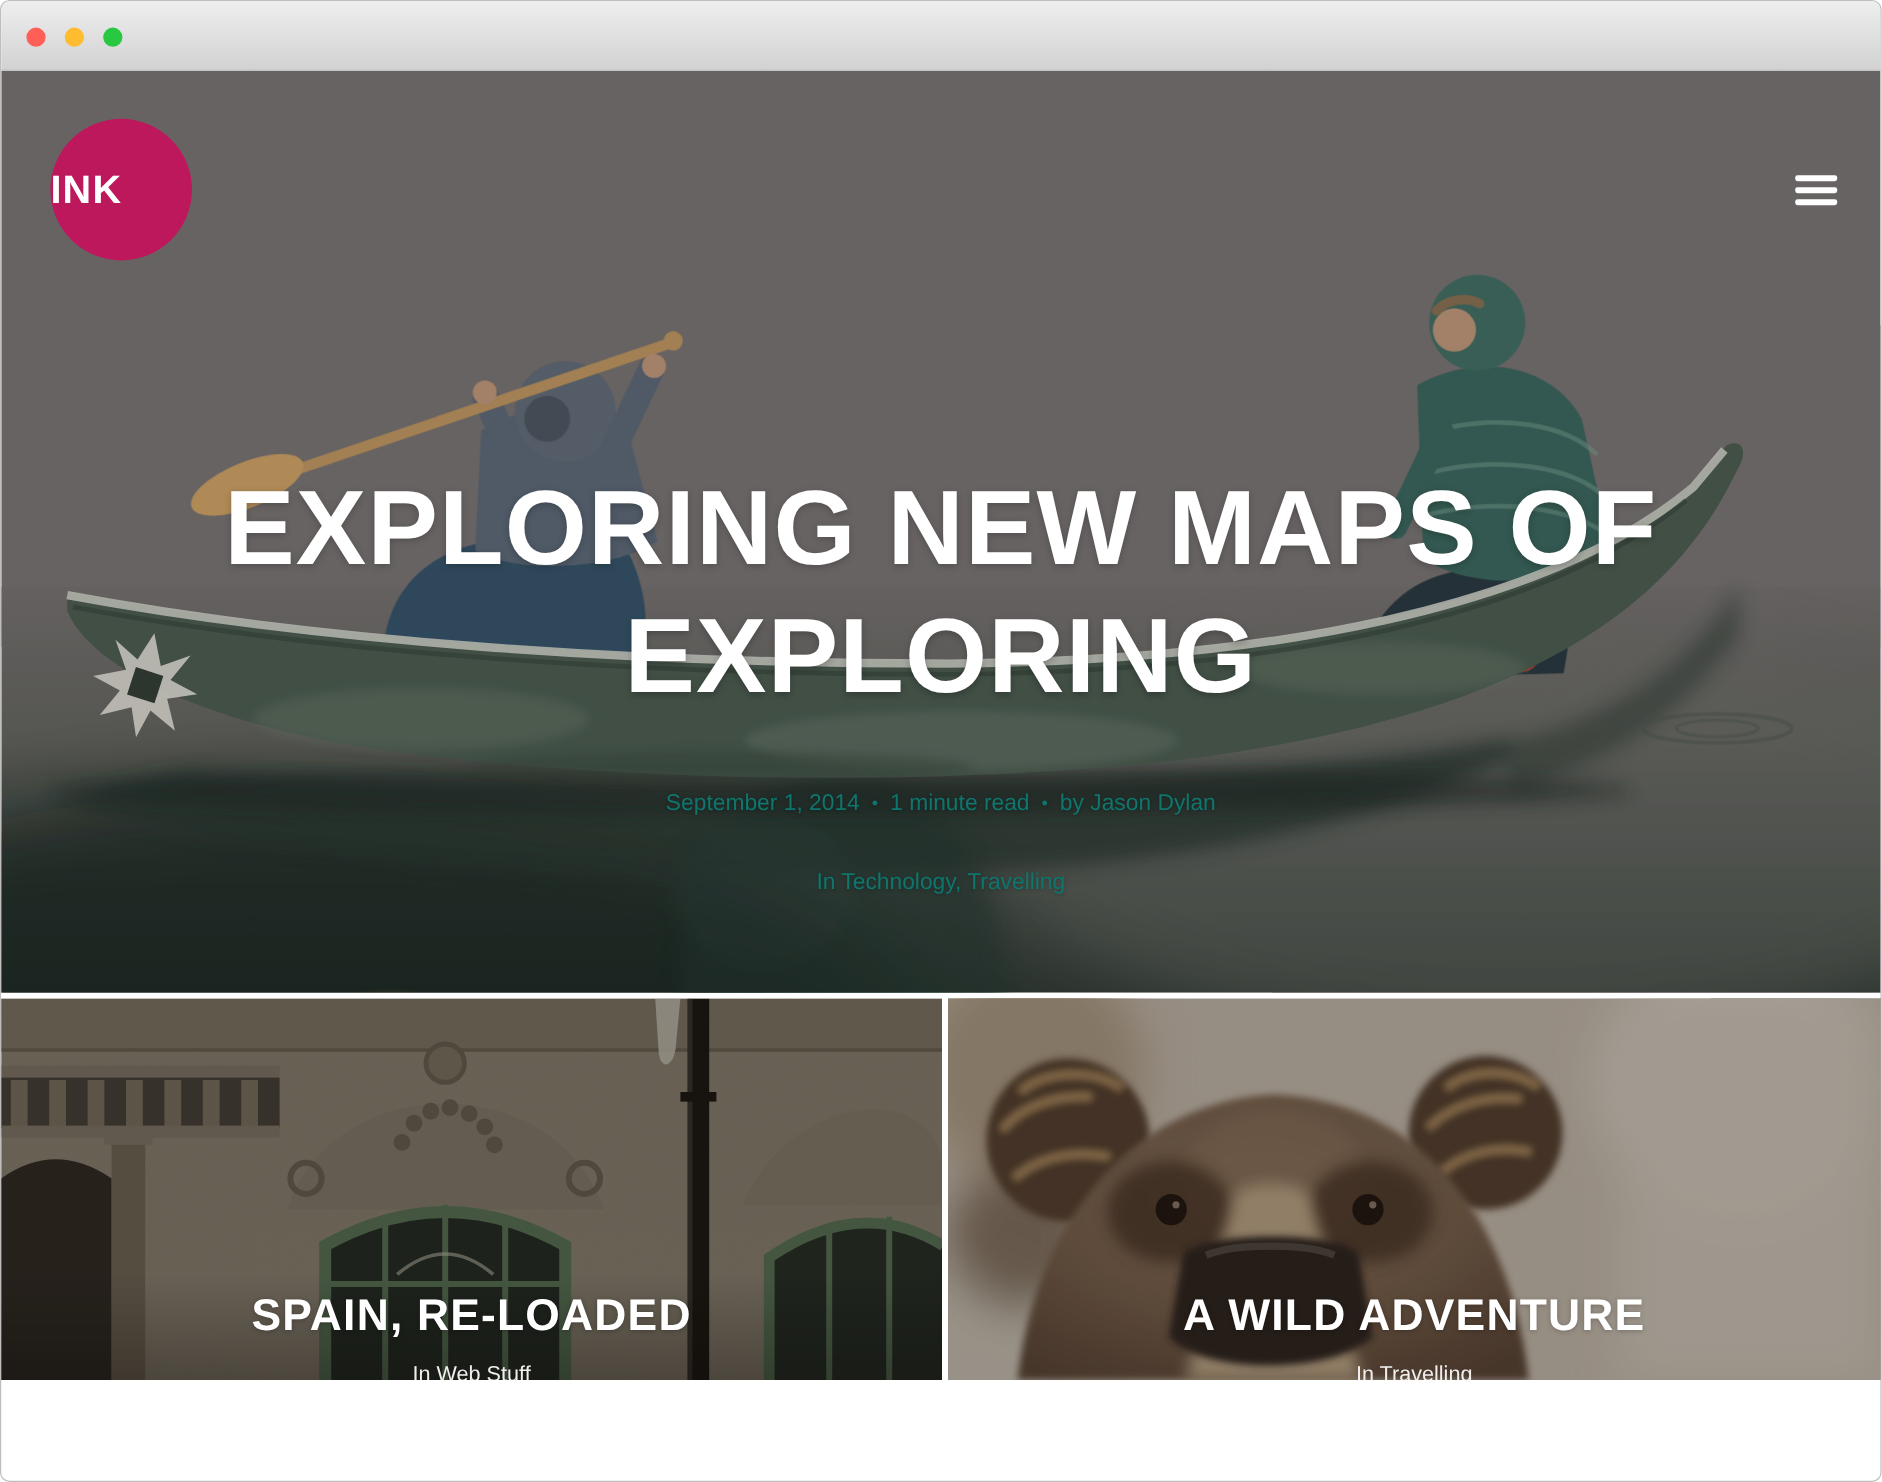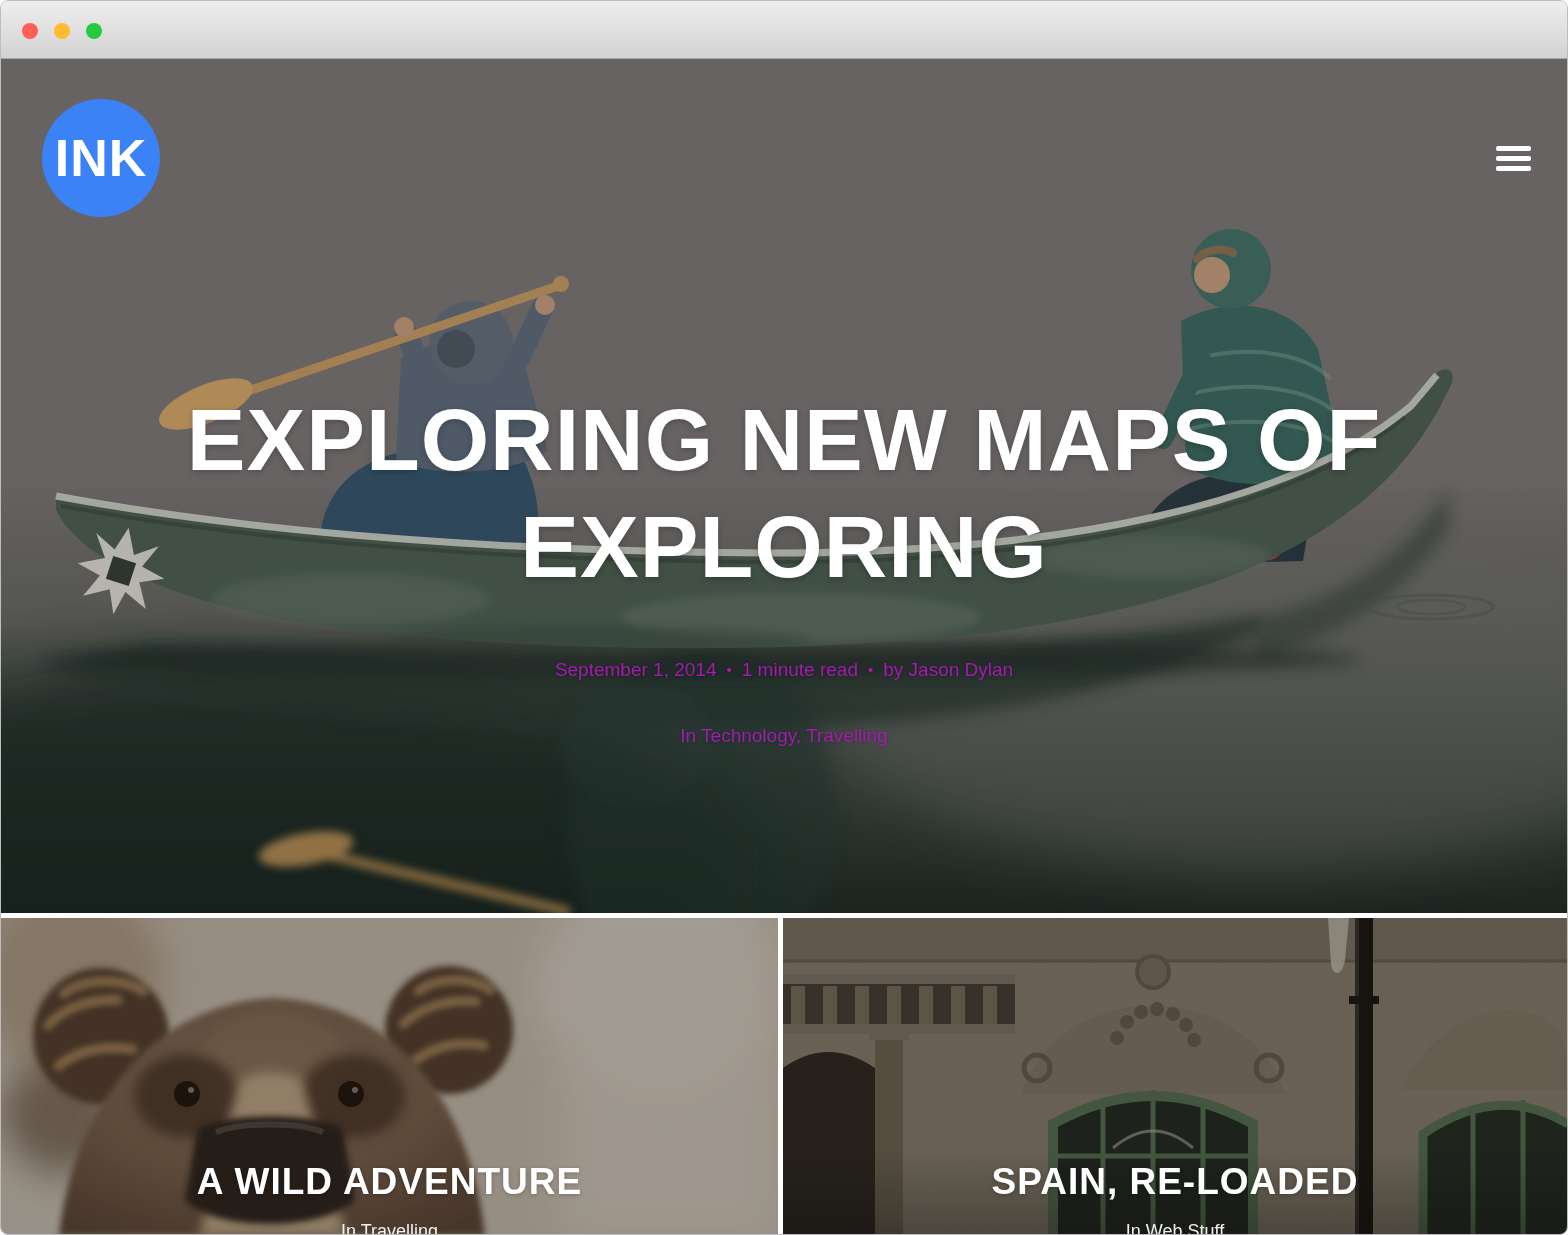--- a/index.html
+++ b/index.html
@@ -7,33 +7,33 @@
   .window{position:absolute;inset:0;border:1px solid #bfbdbd;border-radius:8px;overflow:hidden;background:#fff;box-sizing:border-box;}
   
   .titlebar{height:57px;background:linear-gradient(#eeeeee,#d2d2d2);border-bottom:1px solid #a9a6a6;position:relative;}
   .traffic{position:absolute;top:22px;left:21px;display:flex;gap:16px;}
   .dot{width:16px;height:16px;border-radius:50%;}
   .dot.red{background:#ff5f57;}
   .dot.yellow{background:#febc2e;}
   .dot.green{background:#28c840;}
   
   .content{position:relative;background:#fff;}
-  .hero{position:relative;height:854px;overflow:hidden;cursor:pointer;}
+  .hero{position:relative;height:768px;overflow:hidden;cursor:pointer;}
   .hero svg,.card svg{position:absolute;inset:0;display:block;}
   .shade{position:absolute;inset:0;background:rgba(48,44,46,.24);}
   .logo{position:absolute;top:40px;left:41px;width:118px;height:118px;border-radius:50%;
-    background:#3b82f6;color:#fff;display:flex;align-items:center;justify-content:center;
-    font-size:52px;font-weight:bold;letter-spacing:1px;z-index:5;cursor:pointer;}
+    background:#be185d;color:#fff;display:flex;align-items:center;justify-content:flex-start;
+    font-size:33px;font-weight:bold;letter-spacing:1px;z-index:5;cursor:pointer;}
   .burger{position:absolute;top:87px;right:36px;width:35px;z-index:5;cursor:pointer;}
   .burger span{display:block;height:5px;background:#fff;border-radius:2px;margin-bottom:5px;}
   .burger span:last-child{margin-bottom:0;}
   .hero-text{position:absolute;left:0;right:0;top:268px;text-align:center;color:#fff;z-index:3;}
   .hero-title{font-size:88px;line-height:107px;font-weight:bold;letter-spacing:1px;
     text-shadow:0 2px 6px rgba(0,0,0,.22);}
-  .meta{font-size:19px;color:#a21caf;margin-top:44px;text-shadow:0 1px 3px rgba(0,0,0,.25);}
+  .meta{font-size:19px;color:#0f766e;margin-top:44px;text-shadow:0 1px 3px rgba(0,0,0,.25);}
   .meta.cats{}
   .meta .sep{display:inline-block;margin:0 10px;font-size:15px;vertical-align:1px;}
   
   .cards{display:flex;gap:5px;margin-top:5px;height:318px;}
   .card{position:relative;overflow:hidden;cursor:pointer;}
   .card.left{width:785px;}
   .card.right{width:778px;}
   .card-text{position:absolute;left:0;right:0;top:210px;text-align:center;color:#fff;z-index:3;}
   .card-title{font-size:37px;font-weight:bold;letter-spacing:1px;line-height:46px;
     text-shadow:0 1px 4px rgba(0,0,0,.25);}
@@ -161,20 +161,94 @@
           <div>EXPLORING</div>
         </h1>
         <div class="meta">
           <span>September 1, 2014</span><span class="sep">•</span><span>1 minute read</span><span class="sep">•</span><span>by Jason Dylan</span>
         </div>
         <div class="meta cats">In Technology, Travelling</div>
       </div>
     </article>
 
     <div class="cards">
+
+      <article class="card left">
+        <svg viewBox="0 0 785 318" width="785" height="318" preserveAspectRatio="none">
+          <defs>
+            <filter id="grain">
+                <feTurbulence type="fractalNoise" baseFrequency="0.7" numOctaves="2"></feTurbulence>
+              <feColorMatrix type="matrix" values="0 0 0 0 0.20  0 0 0 0 0.17  0 0 0 0 0.13  0 0 0 0.45 0"></feColorMatrix>
+              </filter>
+            <linearGradient id="btmShade" x1="0" y1="0" x2="0" y2="1">
+              <stop offset="0%" stop-color="#000" stop-opacity="0"></stop>
+                <stop offset="100%" stop-color="#000" stop-opacity="0.3"></stop>
+            </linearGradient>
+          </defs>
+          <rect width="785" height="318" fill="#998e7e"></rect>
+          <rect width="785" height="42" fill="#8a7f6f"></rect>
+          <line x1="0" y1="43" x2="785" y2="43" stroke="#6f6555" stroke-width="3"></line>
+          <rect width="785" height="318" filter="url(#grain)" opacity="0.5"></rect>
+
+          <path d="M0,318 L0,150 Q45,118 92,150 L92,318 Z" fill="#2e2822"></path>
+          <rect x="92" y="118" width="28" height="200" fill="#776c5c"></rect>
+          <rect x="86" y="106" width="40" height="16" fill="#8a7f6f"></rect>
+
+          <rect x="0" y="56" width="232" height="10" fill="#8a7f6f"></rect>
+          <rect x="0" y="66" width="232" height="42" fill="#47403a"></rect>
+          <rect x="8" y="68" width="14" height="40" fill="#837767"></rect>
+            <rect x="40" y="68" width="14" height="40" fill="#837767"></rect>
+          <rect x="72" y="68" width="14" height="40" fill="#837767"></rect>
+            <rect x="104" y="68" width="14" height="40" fill="#837767"></rect>
+          <rect x="136" y="68" width="14" height="40" fill="#837767"></rect>
+            <rect x="168" y="68" width="14" height="40" fill="#837767"></rect>
+          <rect x="200" y="68" width="14" height="40" fill="#837767"></rect>
+          <rect x="0" y="106" width="232" height="10" fill="#8a7f6f"></rect>
+
+          <path d="M238,176 C278,58 462,58 502,176 Z" fill="#8f8474"></path>
+          <circle cx="370" cy="54" r="16" fill="#857a6a" stroke="#6f6455" stroke-width="4"></circle>
+          <g fill="#6f6455">
+            <circle cx="334" cy="120" r="7"></circle>
+              <circle cx="344" cy="104" r="7"></circle>
+              <circle cx="358" cy="94" r="7"></circle>
+            <circle cx="374" cy="91" r="7"></circle>
+              <circle cx="390" cy="96" r="7"></circle>
+              <circle cx="403" cy="107" r="7"></circle>
+            <circle cx="411" cy="122" r="7"></circle>
+          </g>
+          <circle cx="254" cy="150" r="13" fill="none" stroke="#6f6455" stroke-width="5"></circle>
+          <circle cx="486" cy="150" r="13" fill="none" stroke="#6f6455" stroke-width="5"></circle>
+
+          <path d="M270,318 L270,206 Q370,150 470,206 L470,318 Z" fill="#212a23"></path>
+          <path d="M270,318 L270,206 Q370,150 470,206 L470,318" fill="none" stroke="#5d7b5c" stroke-width="10"></path>
+          <line x1="320" y1="185" x2="320" y2="318" stroke="#5d7b5c" stroke-width="5"></line>
+          <line x1="370" y1="172" x2="370" y2="318" stroke="#5d7b5c" stroke-width="5"></line>
+          <line x1="420" y1="185" x2="420" y2="318" stroke="#5d7b5c" stroke-width="5"></line>
+          <line x1="272" y1="238" x2="468" y2="238" stroke="#5d7b5c" stroke-width="5"></line>
+          <path d="M330,230 Q370,196 410,230" fill="none" stroke="#cfc9ba" stroke-width="3" opacity="0.6"></path>
+
+          <path d="M618,172 C658,76 785,66 785,148 L785,172 Z" fill="#8f8474" opacity="0.9"></path>
+          <path d="M640,318 L640,216 Q716,164 785,206 L785,318 Z" fill="#232c25"></path>
+          <path d="M640,318 L640,216 Q716,164 785,206" fill="none" stroke="#5d7b5c" stroke-width="9"></path>
+          <line x1="690" y1="190" x2="690" y2="318" stroke="#5d7b5c" stroke-width="5"></line>
+          <line x1="740" y1="182" x2="740" y2="318" stroke="#5d7b5c" stroke-width="5"></line>
+
+          <path d="M545,0 L566,0 L562,42 C560,57 550,60 548,46 Z" fill="#d8d2c6" opacity="0.85"></path>
+          <rect x="572" y="0" width="18" height="318" fill="#17130f"></rect>
+          <rect x="572" y="0" width="4" height="318" fill="#4b463e" opacity="0.6"></rect>
+          <rect x="566" y="78" width="30" height="8" fill="#17130f"></rect>
+          <rect y="230" width="785" height="88" fill="url(#btmShade)"></rect>
+        </svg>
+        <div class="shade" style="background:rgba(25,21,18,.36)"></div>
+        <div class="card-text">
+          <h2 class="card-title">SPAIN, RE-LOADED</h2>
+
+        </div>
+        <div class="card-cats">In Web Stuff</div>
+      </article>
 
       <article class="card right">
         <svg viewBox="0 0 778 318" width="778" height="318" preserveAspectRatio="none">
           <defs>
             <radialGradient id="bearG" cx="48%" cy="35%" r="75%">
               <stop offset="0%" stop-color="#8f7660"></stop>
                 <stop offset="55%" stop-color="#7a624d"></stop>
                 <stop offset="100%" stop-color="#5a4535"></stop>
             </radialGradient>
             <filter id="bb18" x="-60%" y="-60%" width="220%" height="220%">
@@ -221,89 +295,15 @@
           <path d="M215,214 C240,204 298,204 322,214" stroke="#57504a" stroke-width="6" fill="none" opacity="0.8"></path>
         </svg>
         <div class="shade" style="background:rgba(25,20,16,.3)"></div>
         <div class="card-text">
           <h2 class="card-title">A WILD ADVENTURE</h2>
 
         </div>
         <div class="card-cats">In Travelling</div>
       </article>
 
-      <article class="card left">
-        <svg viewBox="0 0 785 318" width="785" height="318" preserveAspectRatio="none">
-          <defs>
-            <filter id="grain">
-                <feTurbulence type="fractalNoise" baseFrequency="0.7" numOctaves="2"></feTurbulence>
-              <feColorMatrix type="matrix" values="0 0 0 0 0.20  0 0 0 0 0.17  0 0 0 0 0.13  0 0 0 0.45 0"></feColorMatrix>
-              </filter>
-            <linearGradient id="btmShade" x1="0" y1="0" x2="0" y2="1">
-              <stop offset="0%" stop-color="#000" stop-opacity="0"></stop>
-                <stop offset="100%" stop-color="#000" stop-opacity="0.3"></stop>
-            </linearGradient>
-          </defs>
-          <rect width="785" height="318" fill="#998e7e"></rect>
-          <rect width="785" height="42" fill="#8a7f6f"></rect>
-          <line x1="0" y1="43" x2="785" y2="43" stroke="#6f6555" stroke-width="3"></line>
-          <rect width="785" height="318" filter="url(#grain)" opacity="0.5"></rect>
-
-          <path d="M0,318 L0,150 Q45,118 92,150 L92,318 Z" fill="#2e2822"></path>
-          <rect x="92" y="118" width="28" height="200" fill="#776c5c"></rect>
-          <rect x="86" y="106" width="40" height="16" fill="#8a7f6f"></rect>
-
-          <rect x="0" y="56" width="232" height="10" fill="#8a7f6f"></rect>
-          <rect x="0" y="66" width="232" height="42" fill="#47403a"></rect>
-          <rect x="8" y="68" width="14" height="40" fill="#837767"></rect>
-            <rect x="40" y="68" width="14" height="40" fill="#837767"></rect>
-          <rect x="72" y="68" width="14" height="40" fill="#837767"></rect>
-            <rect x="104" y="68" width="14" height="40" fill="#837767"></rect>
-          <rect x="136" y="68" width="14" height="40" fill="#837767"></rect>
-            <rect x="168" y="68" width="14" height="40" fill="#837767"></rect>
-          <rect x="200" y="68" width="14" height="40" fill="#837767"></rect>
-          <rect x="0" y="106" width="232" height="10" fill="#8a7f6f"></rect>
-
-          <path d="M238,176 C278,58 462,58 502,176 Z" fill="#8f8474"></path>
-          <circle cx="370" cy="54" r="16" fill="#857a6a" stroke="#6f6455" stroke-width="4"></circle>
-          <g fill="#6f6455">
-            <circle cx="334" cy="120" r="7"></circle>
-              <circle cx="344" cy="104" r="7"></circle>
-              <circle cx="358" cy="94" r="7"></circle>
-            <circle cx="374" cy="91" r="7"></circle>
-              <circle cx="390" cy="96" r="7"></circle>
-              <circle cx="403" cy="107" r="7"></circle>
-            <circle cx="411" cy="122" r="7"></circle>
-          </g>
-          <circle cx="254" cy="150" r="13" fill="none" stroke="#6f6455" stroke-width="5"></circle>
-          <circle cx="486" cy="150" r="13" fill="none" stroke="#6f6455" stroke-width="5"></circle>
-
-          <path d="M270,318 L270,206 Q370,150 470,206 L470,318 Z" fill="#212a23"></path>
-          <path d="M270,318 L270,206 Q370,150 470,206 L470,318" fill="none" stroke="#5d7b5c" stroke-width="10"></path>
-          <line x1="320" y1="185" x2="320" y2="318" stroke="#5d7b5c" stroke-width="5"></line>
-          <line x1="370" y1="172" x2="370" y2="318" stroke="#5d7b5c" stroke-width="5"></line>
-          <line x1="420" y1="185" x2="420" y2="318" stroke="#5d7b5c" stroke-width="5"></line>
-          <line x1="272" y1="238" x2="468" y2="238" stroke="#5d7b5c" stroke-width="5"></line>
-          <path d="M330,230 Q370,196 410,230" fill="none" stroke="#cfc9ba" stroke-width="3" opacity="0.6"></path>
-
-          <path d="M618,172 C658,76 785,66 785,148 L785,172 Z" fill="#8f8474" opacity="0.9"></path>
-          <path d="M640,318 L640,216 Q716,164 785,206 L785,318 Z" fill="#232c25"></path>
-          <path d="M640,318 L640,216 Q716,164 785,206" fill="none" stroke="#5d7b5c" stroke-width="9"></path>
-          <line x1="690" y1="190" x2="690" y2="318" stroke="#5d7b5c" stroke-width="5"></line>
-          <line x1="740" y1="182" x2="740" y2="318" stroke="#5d7b5c" stroke-width="5"></line>
-
-          <path d="M545,0 L566,0 L562,42 C560,57 550,60 548,46 Z" fill="#d8d2c6" opacity="0.85"></path>
-          <rect x="572" y="0" width="18" height="318" fill="#17130f"></rect>
-          <rect x="572" y="0" width="4" height="318" fill="#4b463e" opacity="0.6"></rect>
-          <rect x="566" y="78" width="30" height="8" fill="#17130f"></rect>
-          <rect y="230" width="785" height="88" fill="url(#btmShade)"></rect>
-        </svg>
-        <div class="shade" style="background:rgba(25,21,18,.36)"></div>
-        <div class="card-text">
-          <h2 class="card-title">SPAIN, RE-LOADED</h2>
-
-        </div>
-        <div class="card-cats">In Web Stuff</div>
-      </article>
-
     </div>
   </div>
 </div>
 
 </body></html>

